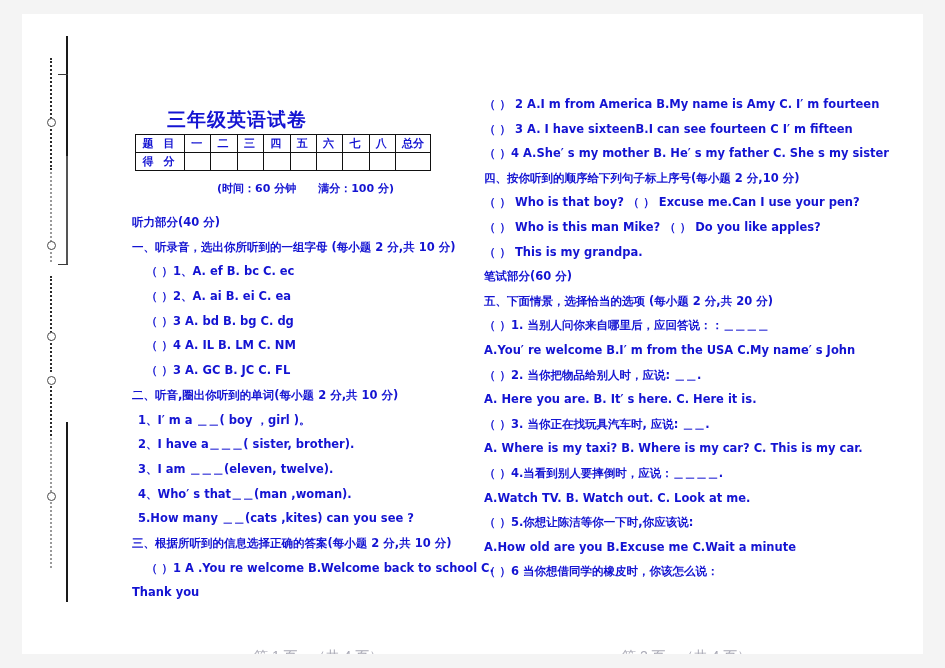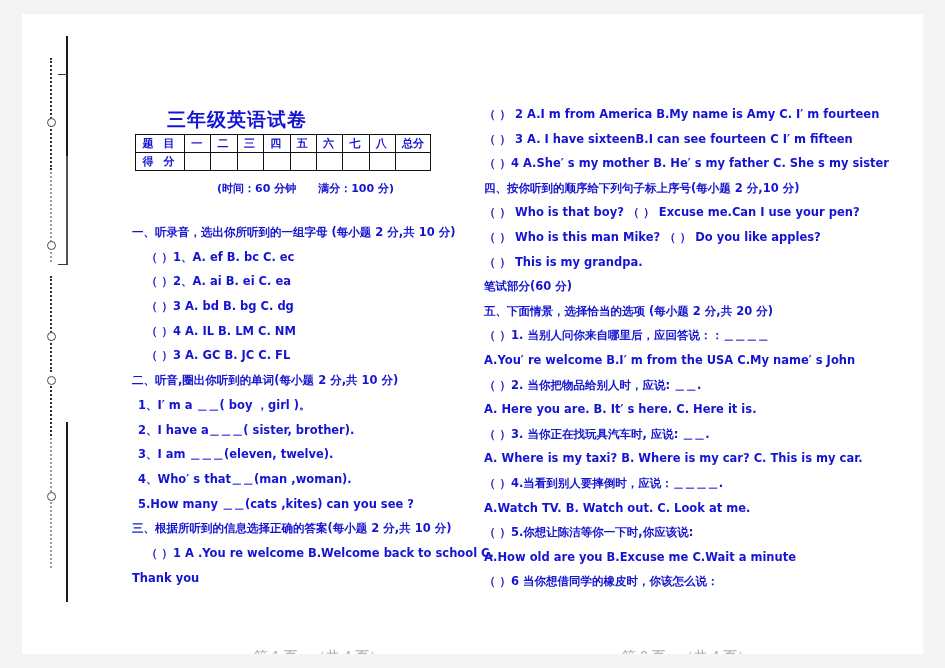--- a/index.html
+++ b/index.html
@@ -109,21 +109,20 @@
     font-size: 11px;
     font-weight: bold;
     color: #1414d2;
     white-space: nowrap;
   }
 
   .lines {
     position: absolute;
     left: 25px;
     width: 350px;
-    margin-top: 10px;
   }
   #left-lines  { top: 196px; }
   #right-lines { top: 78px; left: 0px; width: 460px; }
 
   .ln {
     font-size: 11.5px;
     font-weight: bold;
     color: #1414d2;
     white-space: nowrap;
     line-height: 24.7px;
@@ -199,20 +198,21 @@
         <td></td>
         <td></td>
         <td class="sum"></td>
       </tr>
     </tbody>
       </table>
 
     <div class="timeline">(时间：60 分钟　　满分：100 分)</div>
 
     <div class="lines" id="left-lines">
+      <div class="ln">听力部分(40 分)</div>
       <div class="ln">一、听录音，选出你所听到的一组字母 (每小题 2 分,共 10 分)</div>
       <div class="ln ind">（ ）1、A. ef    B. bc    C. ec</div>
       <div class="ln ind">（ ）2、A. ai     B. ei     C. ea</div>
       <div class="ln ind">（ ）3  A. bd    B. bg     C. dg</div>
       <div class="ln ind">（ ）4  A. IL    B. LM    C. NM</div>
       <div class="ln ind">（ ）3  A. GC    B. JC    C. FL</div>
       <div class="ln">二、听音,圈出你听到的单词(每小题 2 分,共 10 分)</div>
       <div class="ln ind2">1、I′ m a ＿＿( boy ，girl )。</div>
       <div class="ln ind2">2、I have a＿＿＿( sister, brother).</div>
       <div class="ln ind2">3、I am ＿＿＿(eleven, twelve).</div>

